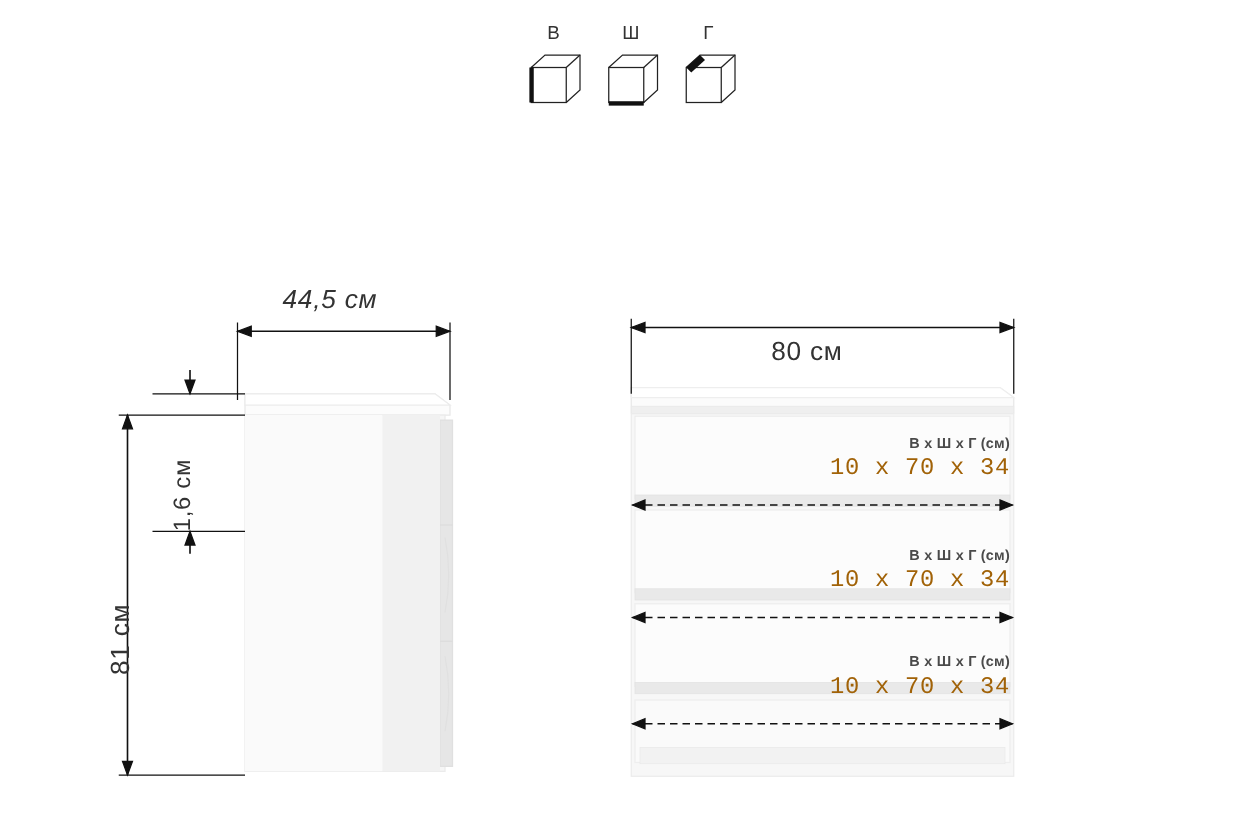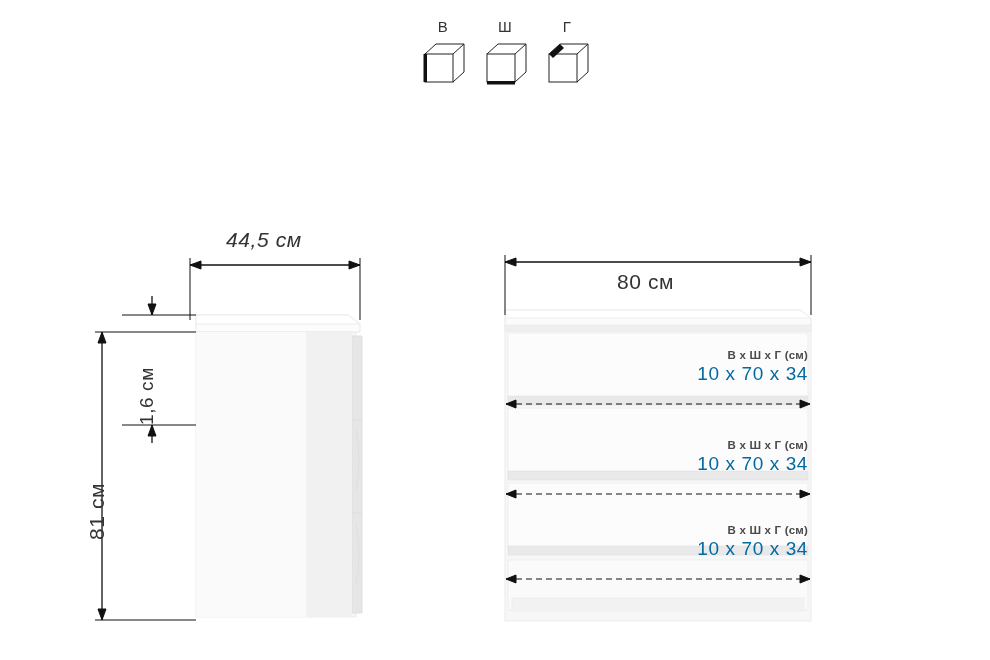--- a/index.html
+++ b/index.html
@@ -53,21 +53,22 @@
   .drawer-caption .cap-top {
     font-size: 11.5px;
     font-weight: bold;
     letter-spacing: 0.2px;
     line-height: 14px;
   }
   .drawer-caption .cap-main {
     font-size: 19px;
     letter-spacing: 0.6px;
     line-height: 24px;
-    color: #0369a1;
+    color: #a16207;
+    font-family: Liberation Mono, monospace;
   }
 
   svg { display: block; }
 </style>
 </head>
 <body>
 
 <div id="stage">
 
   <div class="legend">

